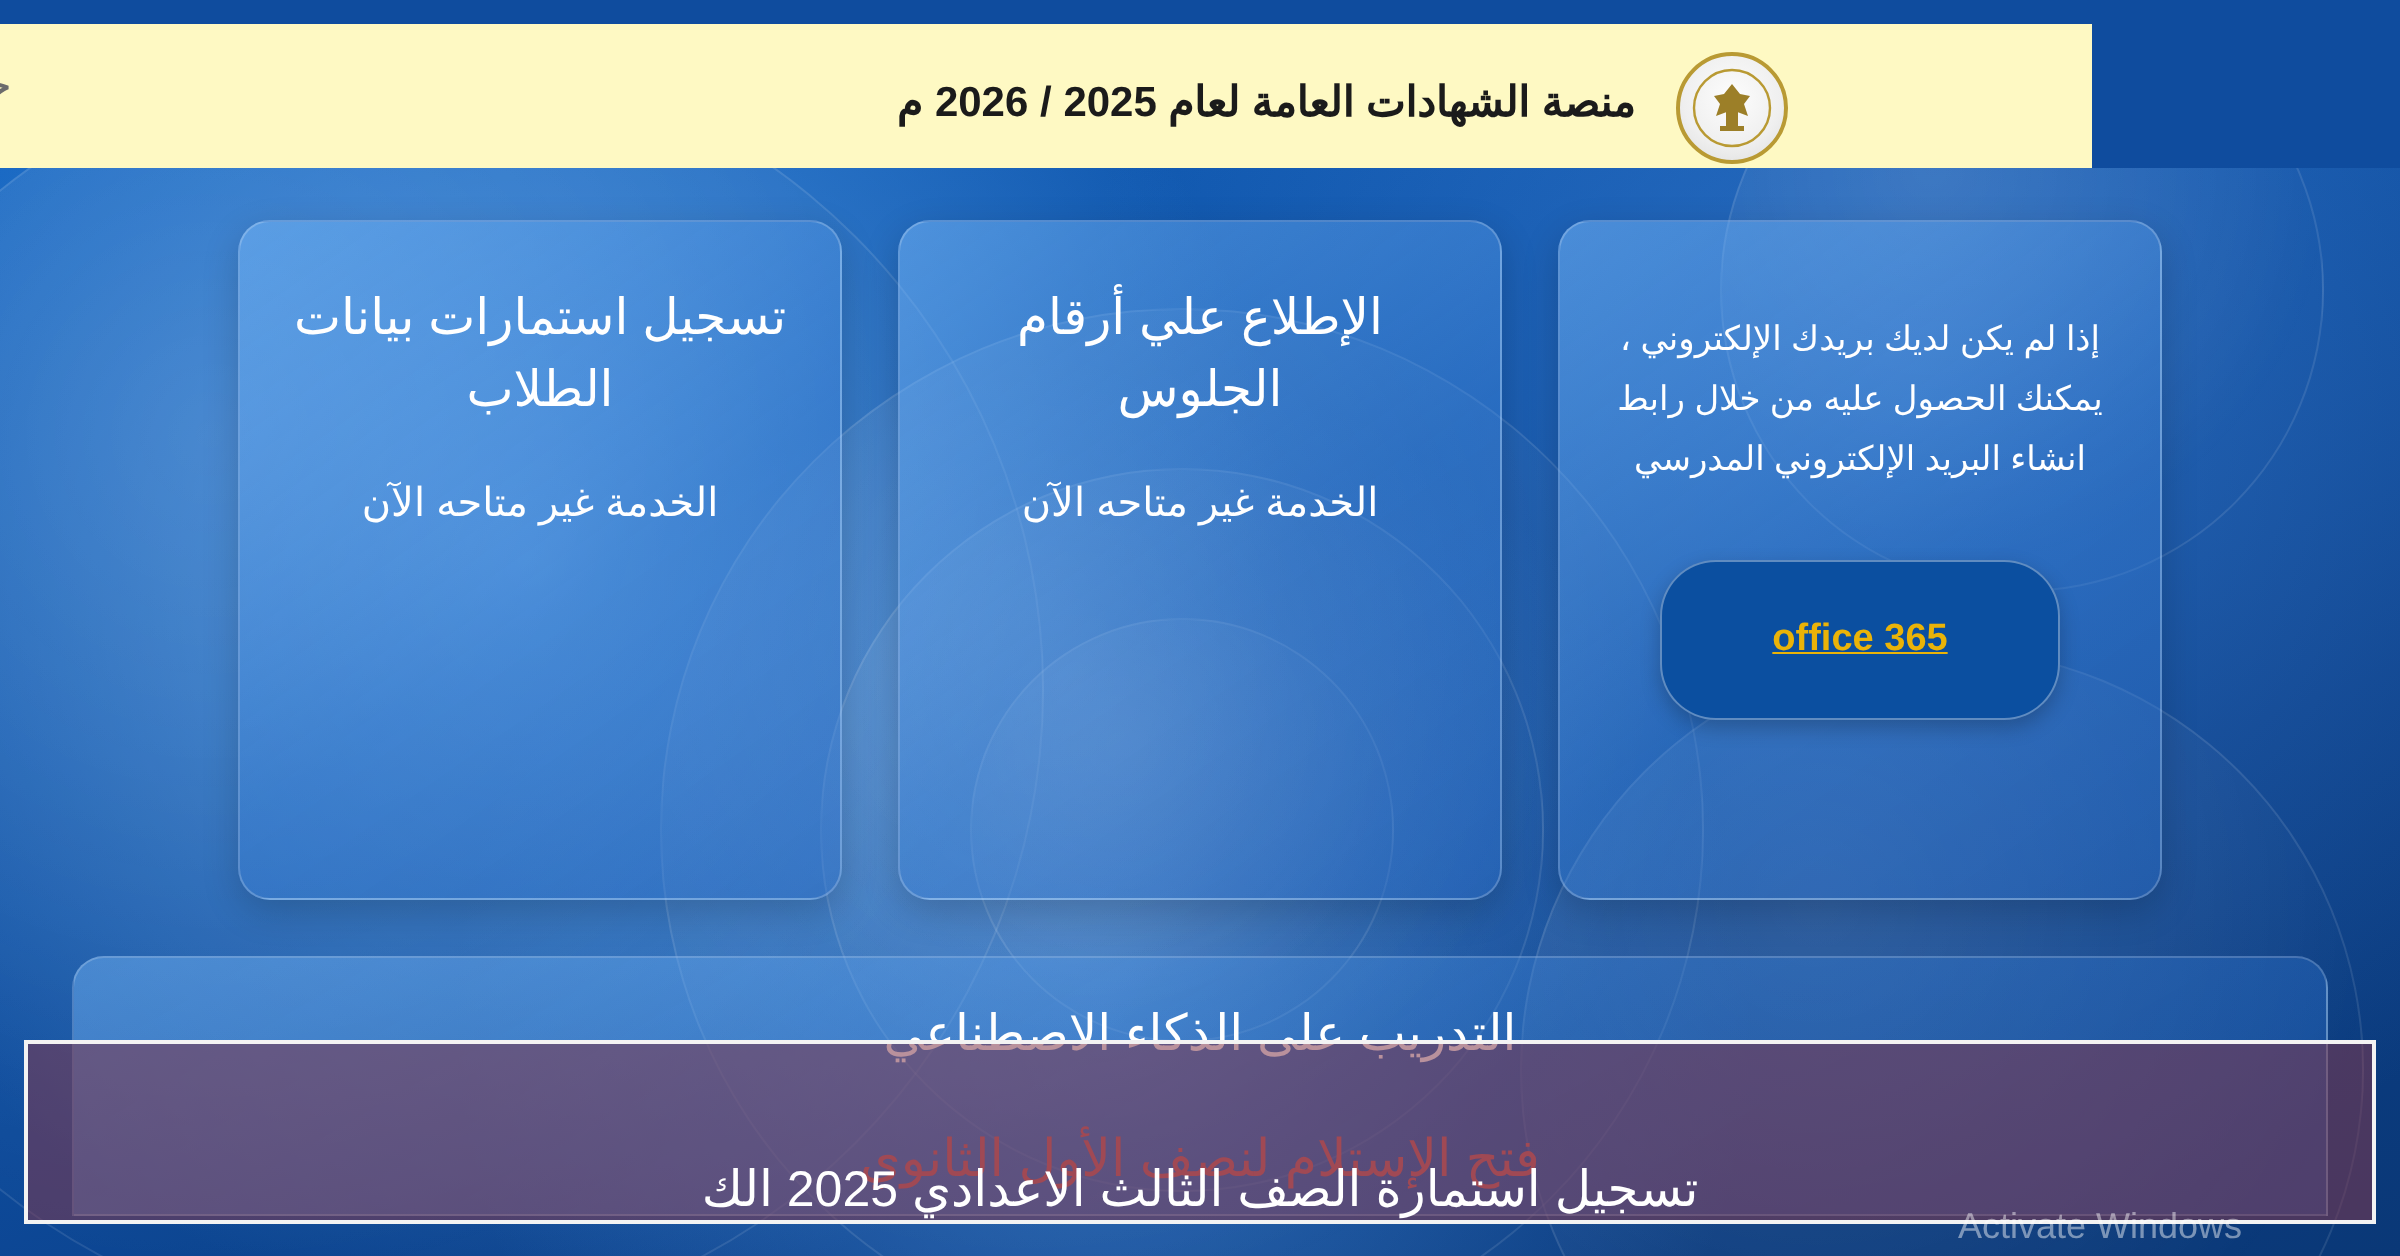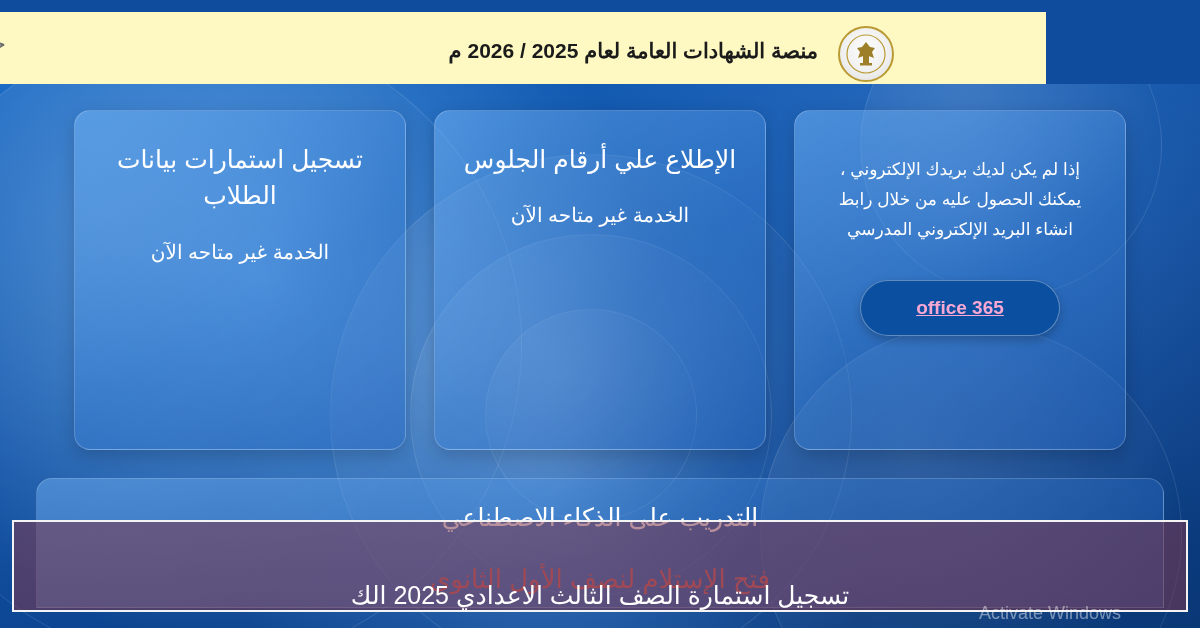--- a/index.html
+++ b/index.html
@@ -102,21 +102,21 @@
     left: 0;
     width: 1200px;
     display: flex;
     flex-direction: row;
     justify-content: center;
     gap: 28px;
     padding: 0 20px;
     box-sizing: border-box;
   }
   .card {
-    width: 332px;
+    width: 302px;
     min-height: 340px;
     border-radius: 16px;
     background: linear-gradient(145deg, rgba(120,185,250,0.50) 0%, rgba(60,130,215,0.42) 55%, rgba(40,105,195,0.45) 100%);
     border: 1px solid rgba(255,255,255,0.22);
     box-shadow: 0 6px 18px rgba(0,0,0,0.18);
     padding: 24px 26px 26px 26px;
     box-sizing: border-box;
     text-align: center;
     color: #ffffff;
     position: relative;
@@ -138,25 +138,25 @@
     font-size: 17px;
     line-height: 1.75;
     color: #ffffff;
     margin-top: 20px;
     text-align: center;
   }
   .office-btn {
     display: block;
     width: 200px;
     margin: 36px auto 0 auto;
-    padding: 16px 0;
+    padding: 28px 0;
     border-radius: 28px;
     background: #0b4fa0;
     border: 1px solid rgba(255,255,255,0.35);
-    color: #f9a8d4;
+    color: #eab308;
     font-size: 19px;
     font-weight: bold;
     text-decoration: underline;
     cursor: pointer;
     box-shadow: 0 4px 10px rgba(0,0,0,0.22);
     font-family: "Liberation Sans", sans-serif;
   }
 
   
   .wide-banner {

